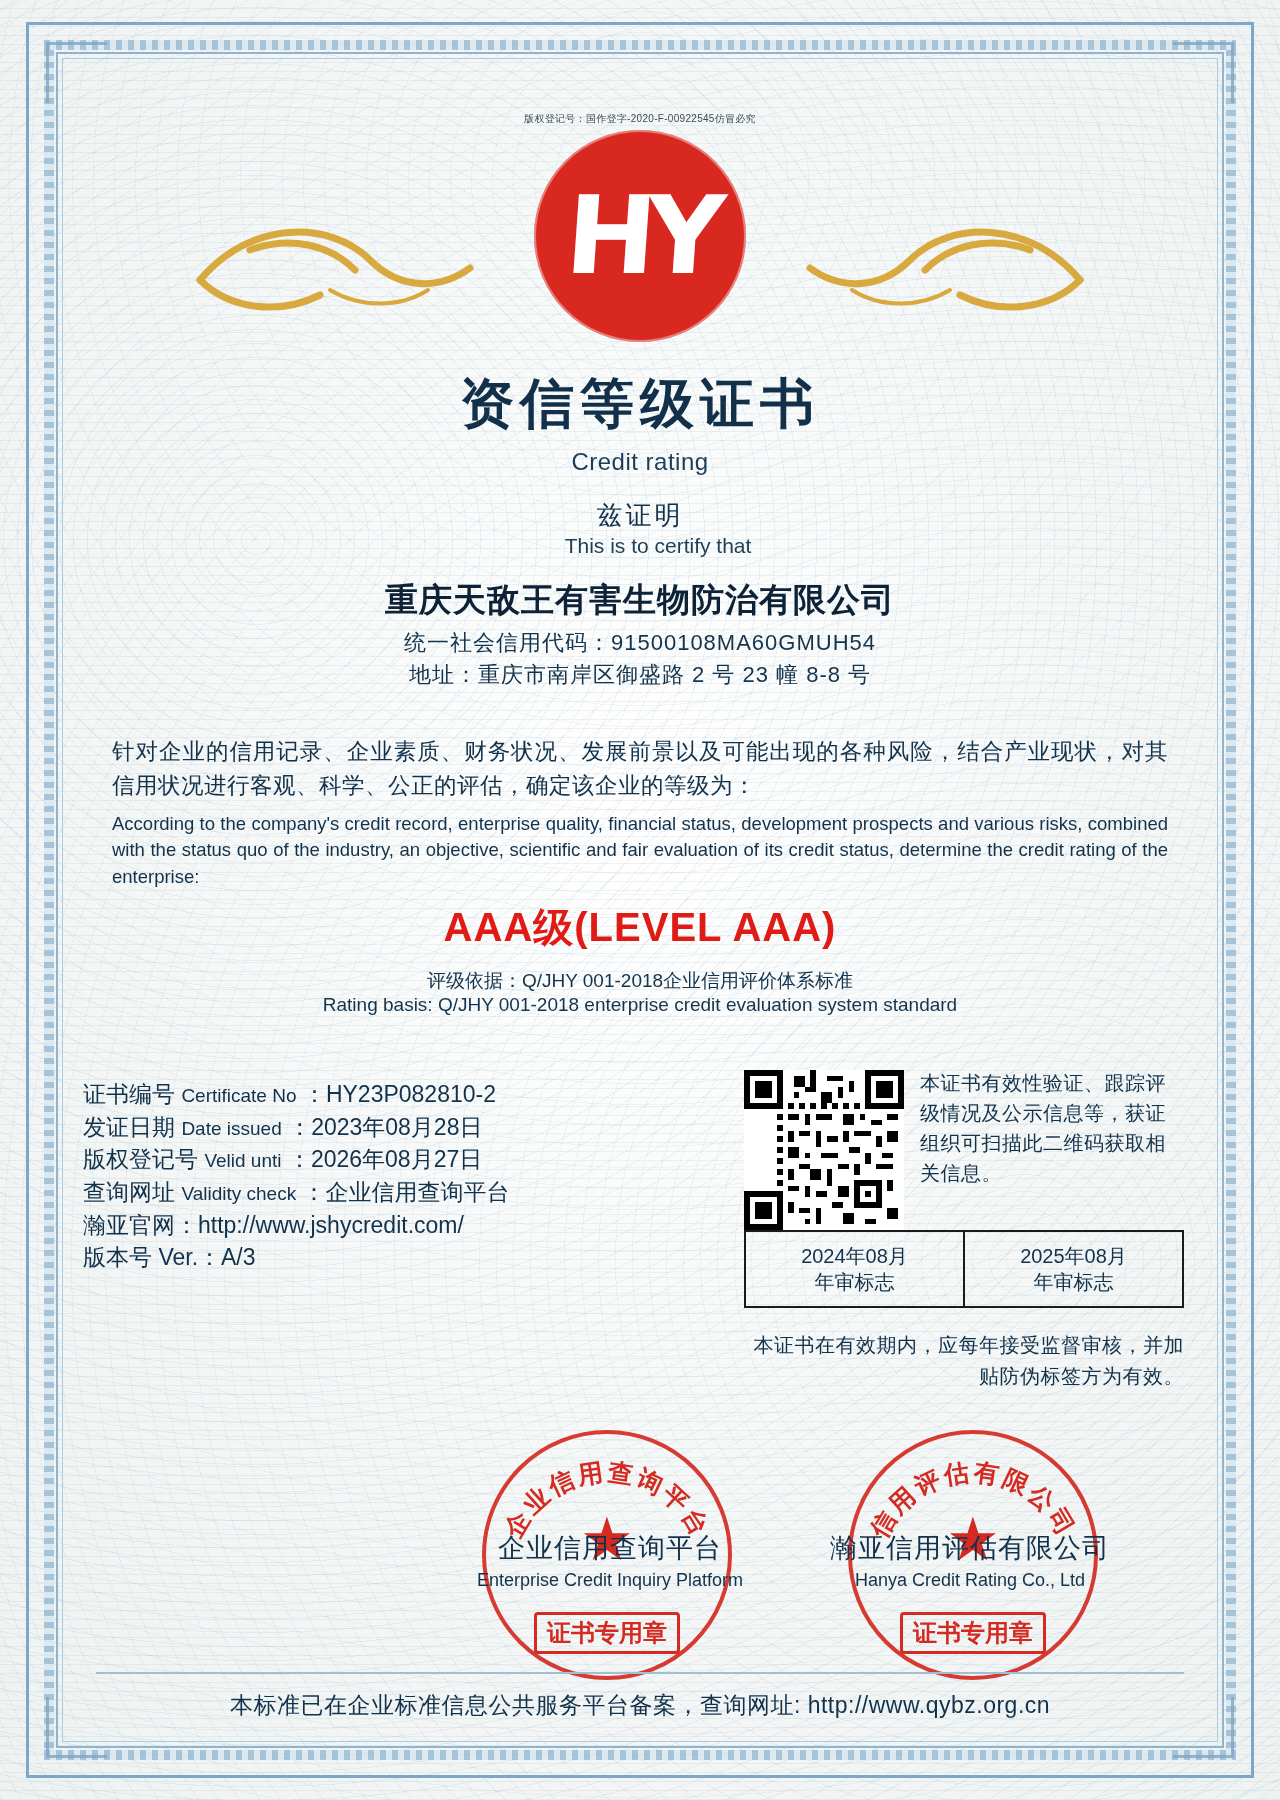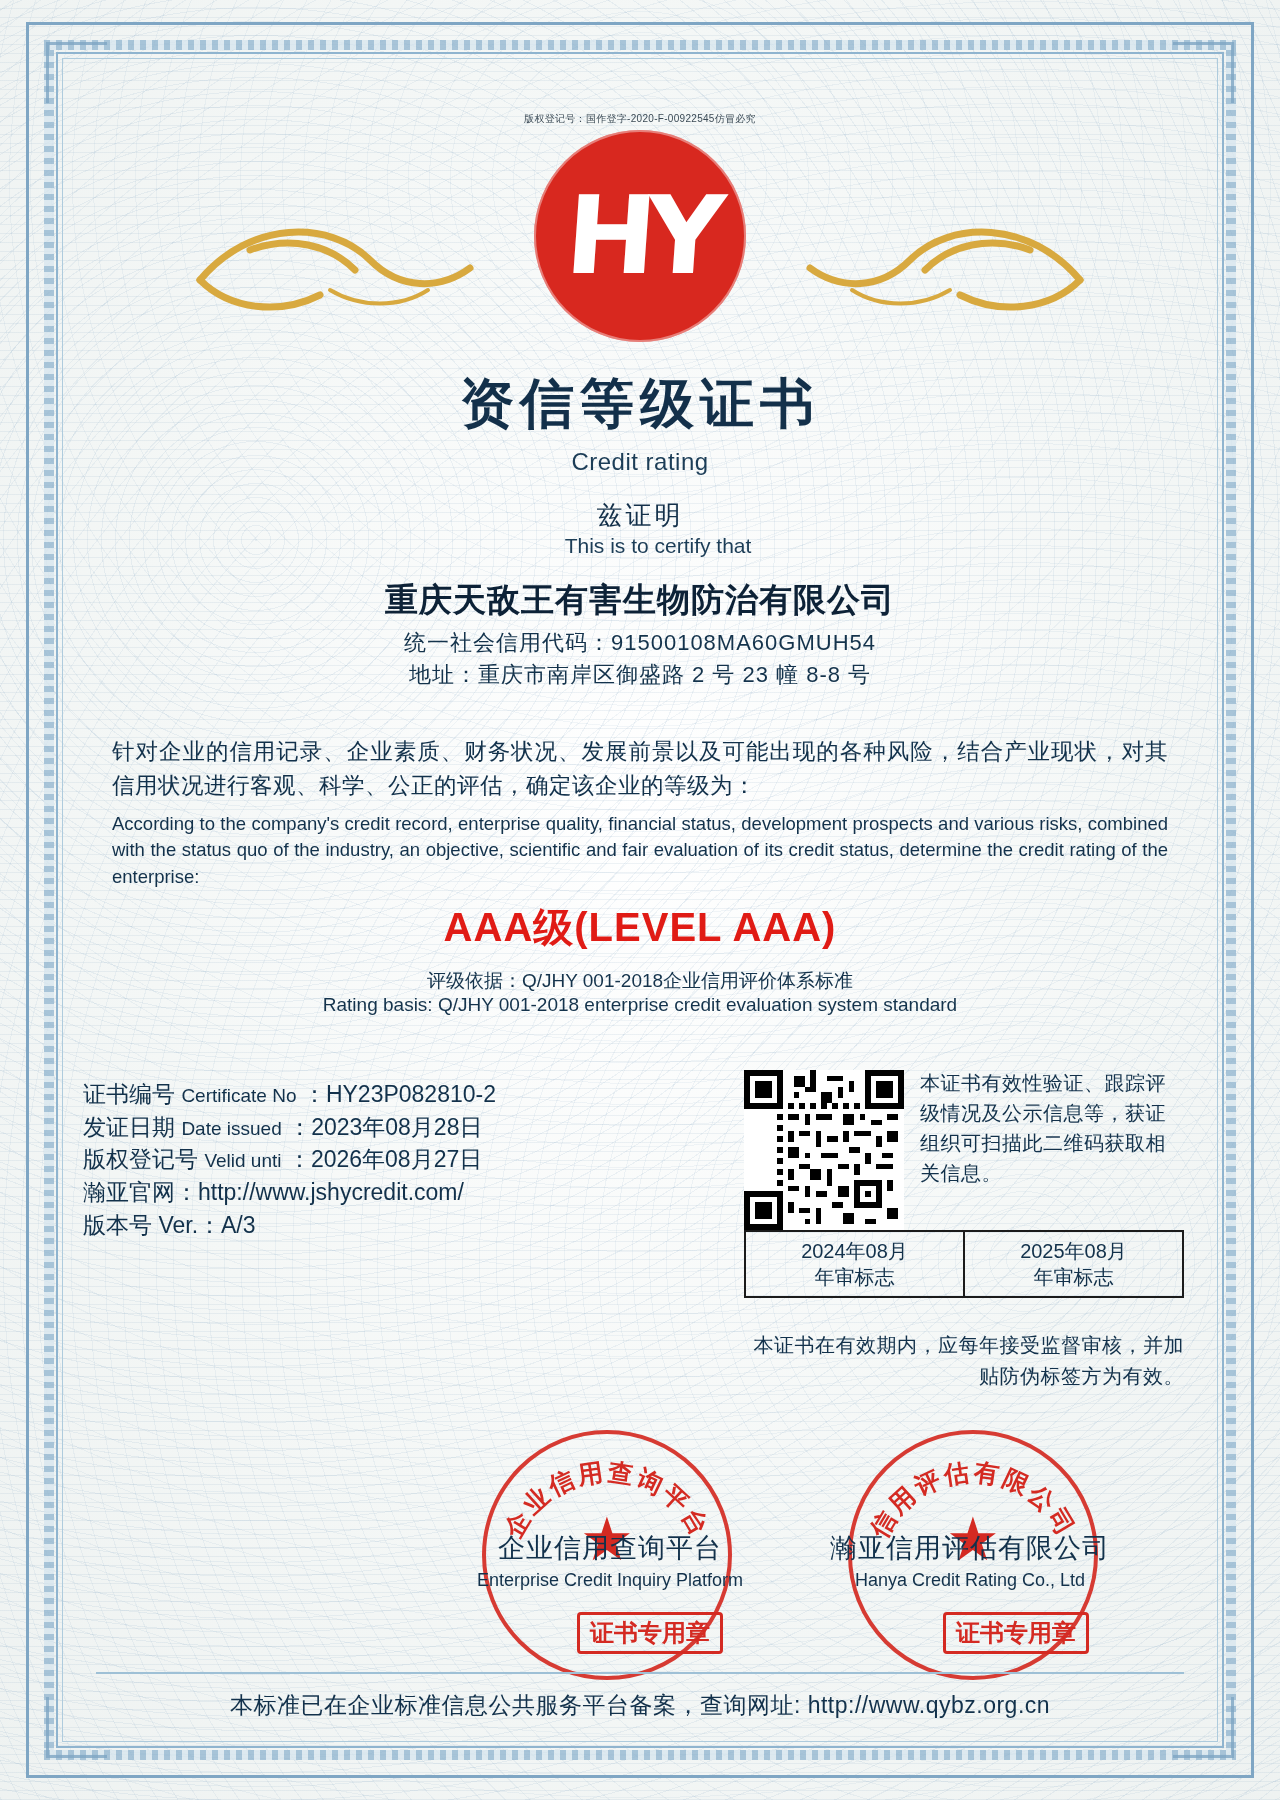--- a/index.html
+++ b/index.html
@@ -159,21 +159,21 @@
     background:#fff;
   }
   .qr svg{display:block;}
 
   .qr-note{
     position:absolute;left:920px;top:1068px;width:265px;
     font-size:20px;color:#12314b;line-height:1.5;letter-spacing:.5px;
   }
 
   .stamp-boxes{
-    position:absolute;left:744px;top:1230px;width:440px;height:68px;
+    position:absolute;left:744px;top:1230px;width:440px;height:78px;
     display:flex;
   }
   .stamp-box{
     flex:1;border:2px solid #1b1b1b;
     display:flex;flex-direction:column;align-items:center;justify-content:center;
     font-size:20px;color:#12314b;line-height:1.3;
   }
   .stamp-box + .stamp-box{border-left:none;}
 
   .annual-note{
@@ -197,21 +197,20 @@
   }
   .seal .arc text{
     fill:#d42a22;font-size:25px;font-weight:bold;
     font-family:"Liberation Sans", sans-serif;letter-spacing:3px;
   }
   .seal .sub{
     position:absolute;left:50%;bottom:26px;transform:translateX(-50%);
     border:3px solid #d42a22;border-radius:4px;
     padding:2px 10px;font-size:24px;font-weight:bold;color:#d42a22;
     white-space:nowrap;
-    margin-left:43px;
   }
   .seal-left{left:482px;top:1430px;}
   .seal-right{left:848px;top:1430px;}
 
   .org{
     position:absolute;text-align:center;width:360px;
   }
   .org .cn{font-size:27px;color:#12314b;font-weight:500;letter-spacing:1px;}
   .org .en{font-size:18px;color:#12314b;margin-top:4px;}
   .org-left{left:430px;top:1530px;}
@@ -289,20 +288,25 @@
       </div>
       <div class="row">
         <span>发证日期</span>
         <span class="lab-en">Date issued</span>
         <span>：2023年08月28日</span>
       </div>
       <div class="row">
         <span>版权登记号</span>
         <span class="lab-en">Velid unti</span>
         <span>：2026年08月27日</span>
+      </div>
+      <div class="row">
+        <span>查询网址</span>
+        <span class="lab-en">Validity check</span>
+        <span>：企业信用查询平台</span>
       </div>
       <div class="row">瀚亚官网：http://www.jshycredit.com/</div>
       <div class="row">版本号 Ver.：A/3</div>
     </div>
 
     <div class="qr">
       <svg width="160" height="160" viewBox="0 0 29 29" shape-rendering="crispEdges">
         <rect width="29" height="29" fill="#fff"></rect>
         <g fill="#000">
 

